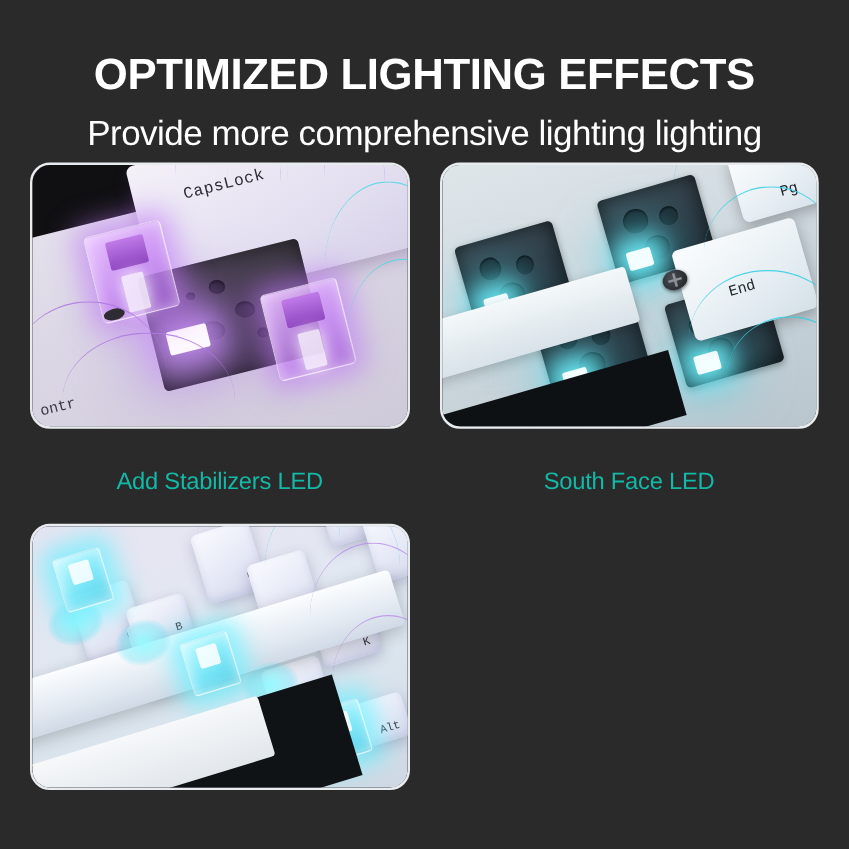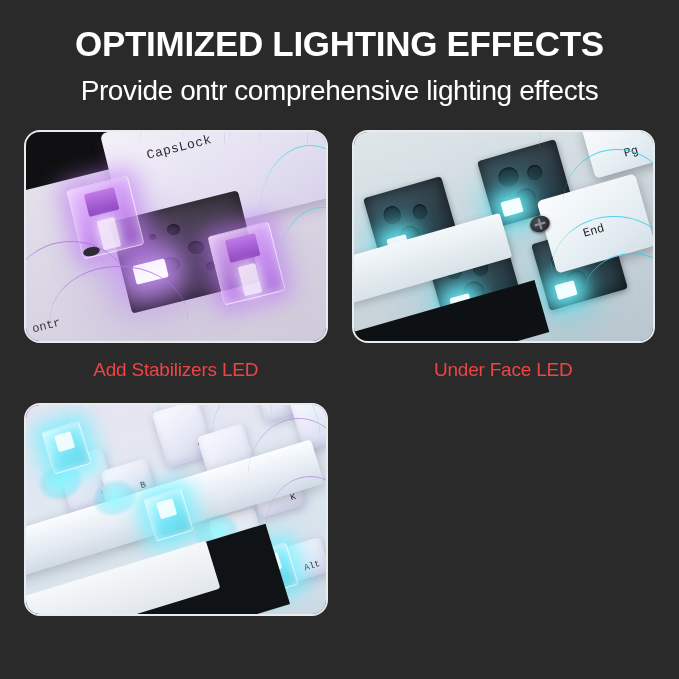--- a/index.html
+++ b/index.html
@@ -6,21 +6,21 @@
   html,body { background:#2a2a2a; }
   body {
     width:679px; height:679px;
     font-family:"Liberation Sans", sans-serif;
     color:#ffffff;
     overflow:hidden;
     position:relative;
   }
 
   
-  .header { text-align:center; padding-top:26px; }
+  .header { text-align:center; padding-top:42px; }
   .title {
     font-size:35px; font-weight:700; letter-spacing:-0.3px;
     line-height:1.0; white-space:nowrap;
   }
   .subtitle {
     font-size:28px; font-weight:400; letter-spacing:-0.4px;
     line-height:1.0; margin-top:16px; white-space:nowrap;
   }
 
   
@@ -39,23 +39,23 @@
     width:100%; height:213px;
     border:2px solid #e9ecef;
     border-radius:16px;
     overflow:hidden;
     position:relative;
     background:#1d2226;
   }
   .card .scene { position:absolute; inset:0; }
 
   .caption {
-    margin-top:16px;
+    margin-top:32px;
     font-size:19px; font-weight:400; letter-spacing:-0.2px;
-    color:#ef4444; text-align:center; white-space:nowrap;
+    color:#14b8a6; text-align:center; white-space:nowrap;
   }
 
   
   .p1 { background:linear-gradient(155deg,#e9e6ef 0%,#dcd8e6 40%,#cfcad9 100%); }
   .p1 .topdark {
     position:absolute; left:-10%; top:-14%; width:60%; height:34%;
     background:#101012; transform:rotate(-14deg); border-radius:4px;
   }
   .p1 .capsrow {
     position:absolute; left:28%; top:-16%; width:92%; height:56%;
@@ -288,21 +288,21 @@
     position:absolute; left:34%; top:30%; width:32%; height:13%;
     background:linear-gradient(rgba(226,196,150,.6),rgba(198,164,118,.35));
     border-radius:2px;
   }
 </style>
 </head>
 <body>
 
 <div class="header">
   <div class="title">OPTIMIZED LIGHTING EFFECTS</div>
-  <div class="subtitle">Provide ontr comprehensive lighting effects</div>
+  <div class="subtitle">Provide more comprehensive lighting lighting</div>
 </div>
 
 <div class="grid">
 
   <div class="cell">
     <div class="card">
       <div class="scene p1">
         <div class="topdark"></div>
         <div class="capsrow"></div>
         <div class="capslabel">CapsLock</div>
@@ -373,21 +373,21 @@
 
         <div class="screw2"></div>
 
         <div class="wavec2" style="left:30%; top:-40%; width:34%; height:62%;"></div>
         <div class="wavec2" style="left:62%; top:-20%; width:40%; height:56%;"></div>
         <div class="wavec2" style="left:70%; top:8%;   width:36%; height:52%;"></div>
         <div class="wavec2" style="left:66%; top:40%;  width:42%; height:54%;"></div>
         <div class="wavec2" style="left:76%; top:58%;  width:34%; height:48%;"></div>
       </div>
     </div>
-    <div class="caption">Under Face LED</div>
+    <div class="caption">South Face LED</div>
   </div>
 
   <div class="cell">
     <div class="card">
       <div class="scene p3">
 
         <div class="keybed">
           <div class="kc" style="left:14%; top:34%;">
               <span>C</span>
             </div>

